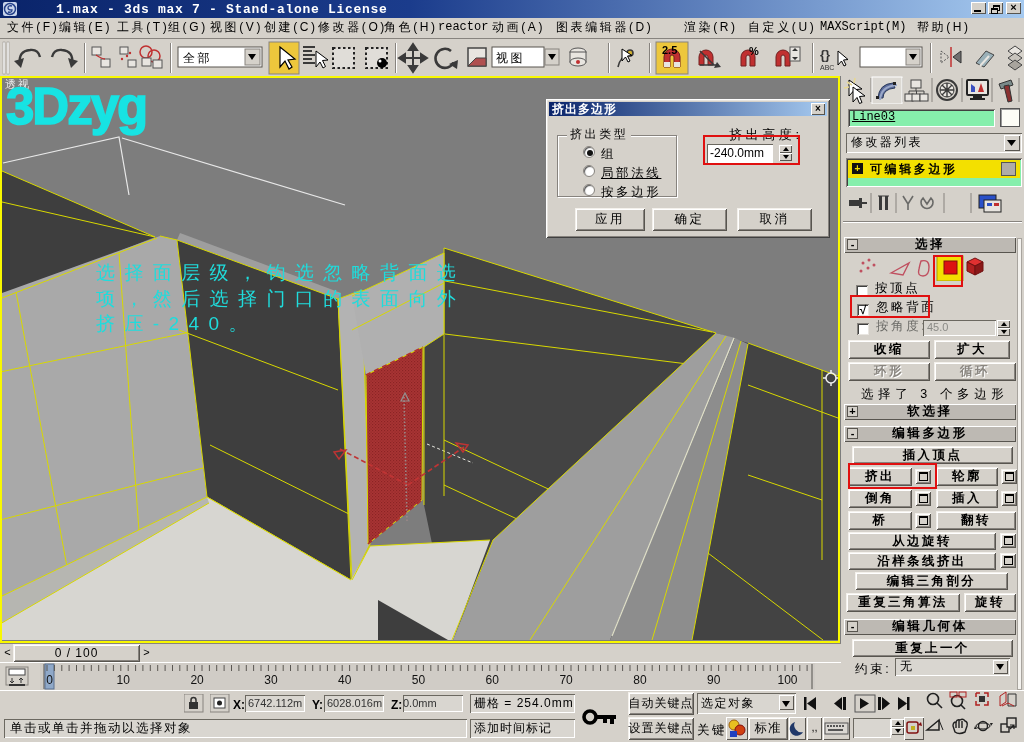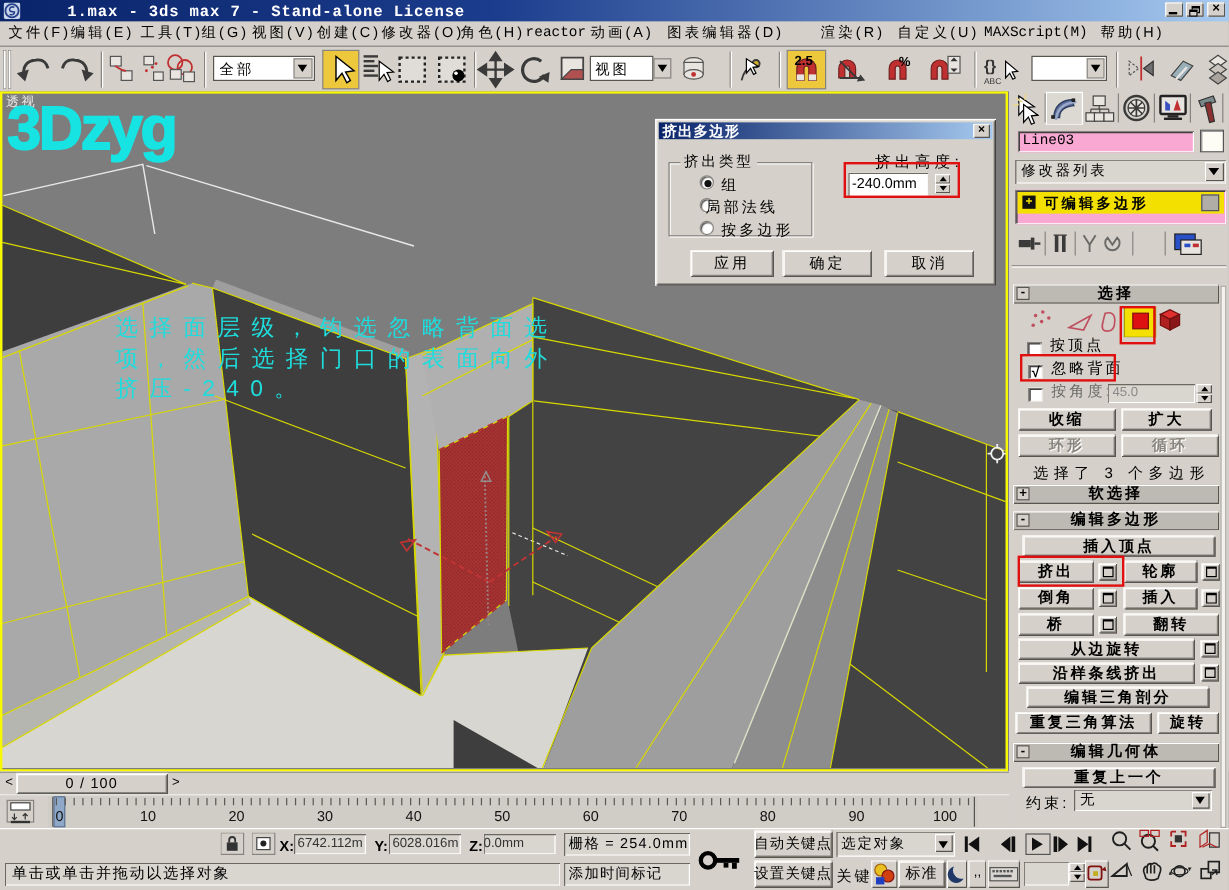--- a/index.html
+++ b/index.html
@@ -1,19 +1,19 @@
 <!DOCTYPE html>
 <html><head><meta charset="utf-8"><style>
 *{margin:0;padding:0;box-sizing:border-box;}
 html,body{width:1024px;height:742px;overflow:hidden;}
 body{position:relative;font-family:"Liberation Sans",sans-serif;background:#d5d1ca;font-size:12px;color:#000;}
 .abs{position:absolute;}
 .raised{background:#d5d1ca;box-shadow:inset 1px 1px 0 #ffffff,inset -1px -1px 0 #404040,inset 2px 2px 0 #e8e5e0,inset -2px -2px 0 #87837e;}
 .raised1{background:#d5d1ca;box-shadow:inset 1px 1px 0 #ffffff,inset -1px -1px 0 #58554f;}
-.sunkenw{background:#f9a8d4;box-shadow:inset 1px 1px 0 #87837e,inset -1px -1px 0 #ffffff,inset 2px 2px 0 #404040;}
+.sunkenw{background:#86efac;box-shadow:inset 1px 1px 0 #87837e,inset -1px -1px 0 #ffffff,inset 2px 2px 0 #404040;text-decoration:underline;}
 .field{background:#d9d6d0;box-shadow:inset 1px 1px 0 #6b6860,inset -1px -1px 0 #fff;}
 .cjk{letter-spacing:2.6px;}
 .redbox{border:2px solid #e01010;background:transparent;z-index:50;}
 .hdr{background:#bdb9b3;box-shadow:inset 1px 1px 0 #fff,inset -1px -1px 0 #58554f;font-size:12.5px;font-weight:bold;text-align:center;line-height:15px;}
 .hdr .mm{position:absolute;left:3px;top:2px;width:11px;height:11px;background:#d5d1ca;border:1px solid #58554f;line-height:9px;font-size:11px;font-weight:bold;text-align:center;}
 .btn{background:#d5d1ca;box-shadow:inset 1px 1px 0 #f4f1ec,inset -1px -1px 0 #58554f,inset 2px 2px 0 #fff,inset -2px -2px 0 #87837e;font-size:12.5px;font-weight:bold;text-align:center;letter-spacing:2.4px;display:flex;align-items:center;justify-content:center;}
 .btn.dis{color:#8a8680;text-shadow:1px 1px 0 #fff;}
 .btn.bx{width:16px;height:15px;}
 .btn.bx::after{content:"";width:7px;height:6px;border:1px solid #000;border-top-width:2px;}
 .cbrow{font-size:12.5px;display:flex;align-items:flex-end;height:14px;}
@@ -776,21 +776,21 @@
     <span class="abs" style="left:3px;top:0px;color:#fff;font-weight:bold;font-size:12px;letter-spacing:1px;line-height:14px;">挤出多边形</span>
     <div class="abs raised1" style="right:2px;top:1px;width:14px;height:12px;font-size:10px;font-weight:bold;text-align:center;line-height:11px;">×</div>
   </div>
   <div class="abs" style="left:11px;top:36px;width:120px;height:62px;border:1px solid #87837e;box-shadow:1px 1px 0 #fff,inset 1px 1px 0 #fff;"></div>
   <span class="abs cjk" style="left:21px;top:27px;background:#d5d1ca;padding:0 3px;font-size:12px;">挤出类型</span>
   <div class="abs rad" style="left:37px;top:47px;">
       <span class="dot"></span>
     </div>
     <span class="abs cjk" style="left:55px;top:47px;font-size:12.5px;">组</span>
   <div class="abs rad" style="left:37px;top:66px;"></div>
-    <span class="abs cjk" style="left:42px;top:66px;font-size:12.5px;">局部法线</span>
+    <span class="abs cjk" style="left:55px;top:66px;font-size:12.5px;text-decoration:underline;">局部法线</span>
   <div class="abs rad" style="left:37px;top:85px;"></div>
     <span class="abs cjk" style="left:55px;top:85px;font-size:12.5px;">按多边形</span>
   <span class="abs" style="left:183px;top:27px;font-size:13px;letter-spacing:3.6px;">挤出高度:</span>
   <div class="abs field" style="left:161px;top:45px;width:66px;height:19px;font-size:12px;line-height:18px;padding-left:3px;background:#fff;">-240.0mm</div>
   <div class="abs spin" style="left:233px;top:46px;">
       <i></i>
       <i></i>
     </div>
   <div class="abs btn" style="left:29px;top:109px;width:70px;height:23px;font-weight:normal;">应用</div>
   <div class="abs btn" style="left:106px;top:109px;width:75px;height:23px;font-weight:normal;">确定</div>

